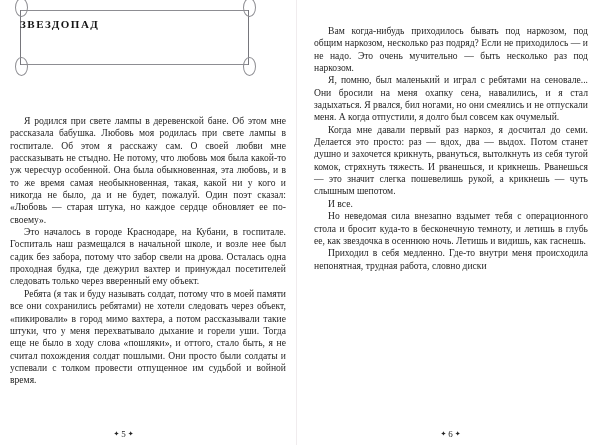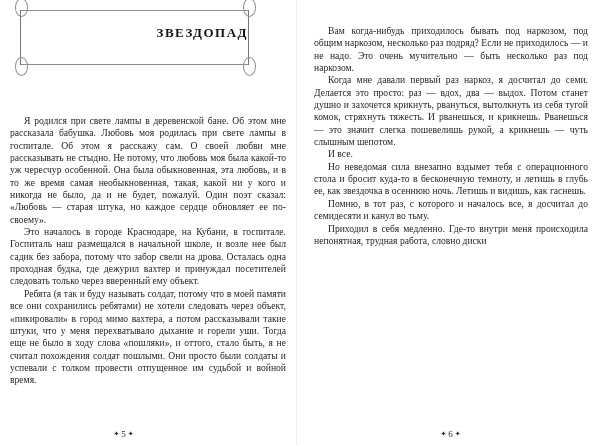--- a/index.html
+++ b/index.html
@@ -75,25 +75,25 @@
     background: transparent;
   }
   .loop-tl { left: 5px;  top: -12px; }
   .loop-bl { left: 5px;  top: 47px;  }
   .loop-tr { left: 233px; top: -12px; }
   .loop-br { left: 233px; top: 47px;  }
 
   .book-title {
     position: absolute;
     left: 10px;
-    top: 15px;
+    top: 8px;
     width: 228px;
-    text-align: right;
+    text-align: left;
     font-weight: bold;
-    font-size: 13px;
+    font-size: 11px;
     letter-spacing: 1.5px;
     color: #151515;
   }
 
   
   .body-text {
     font-size: 9.6px;
     line-height: 12.35px;
     text-align: justify;
     text-justify: inter-word;
@@ -150,24 +150,24 @@
 
     <div class="folio">
       <span class="orn">✦</span><span>5</span><span class="orn">✦</span>
     </div>
   </div>
 
   <div class="page page-right">
 
     <div class="body-text">
       <p>Вам когда-нибудь приходилось бывать под наркозом, под общим наркозом, несколько раз подряд? Если не приходилось — и не надо. Это очень мучительно — быть несколько раз под наркозом.</p>
+      <p>Я, помню, был маленький и играл с ребятами на сеновале... Они бросили на меня охапку сена, навалились, и я стал задыхаться. Я рвался, бил ногами, но они смеялись и не отпускали меня. А когда отпустили, я долго был совсем как очумелый.</p>
       <p>Когда мне давали первый раз наркоз, я досчитал до семи. Делается это просто: раз — вдох, два — выдох. Потом станет душно и захочется крикнуть, рвануться, вытолкнуть из себя тугой комок, стряхнуть тяжесть. И рванешься, и крикнешь. Рванешься — это значит слегка пошевелишь рукой, а крикнешь — чуть слышным шепотом.</p>
       <p>И все.</p>
       <p>Но неведомая сила внезапно вздымет тебя с операционного стола и бросит куда-то в бесконечную темноту, и летишь в глубь ее, как звездочка в осеннюю ночь. Летишь и видишь, как гаснешь.</p>
-      <p>Помню, в тот раз, с которого и началось все, я досчитал до семидесяти и канул во тьму.</p>
       <p>Приходил в себя медленно. Где-то внутри меня происходила непонятная, трудная работа, словно диски</p>
     </div>
 
     <div class="folio">
       <span class="orn">✦</span><span>6</span><span class="orn">✦</span>
     </div>
   </div>
 
   <div class="gutter"></div>
 </div>

